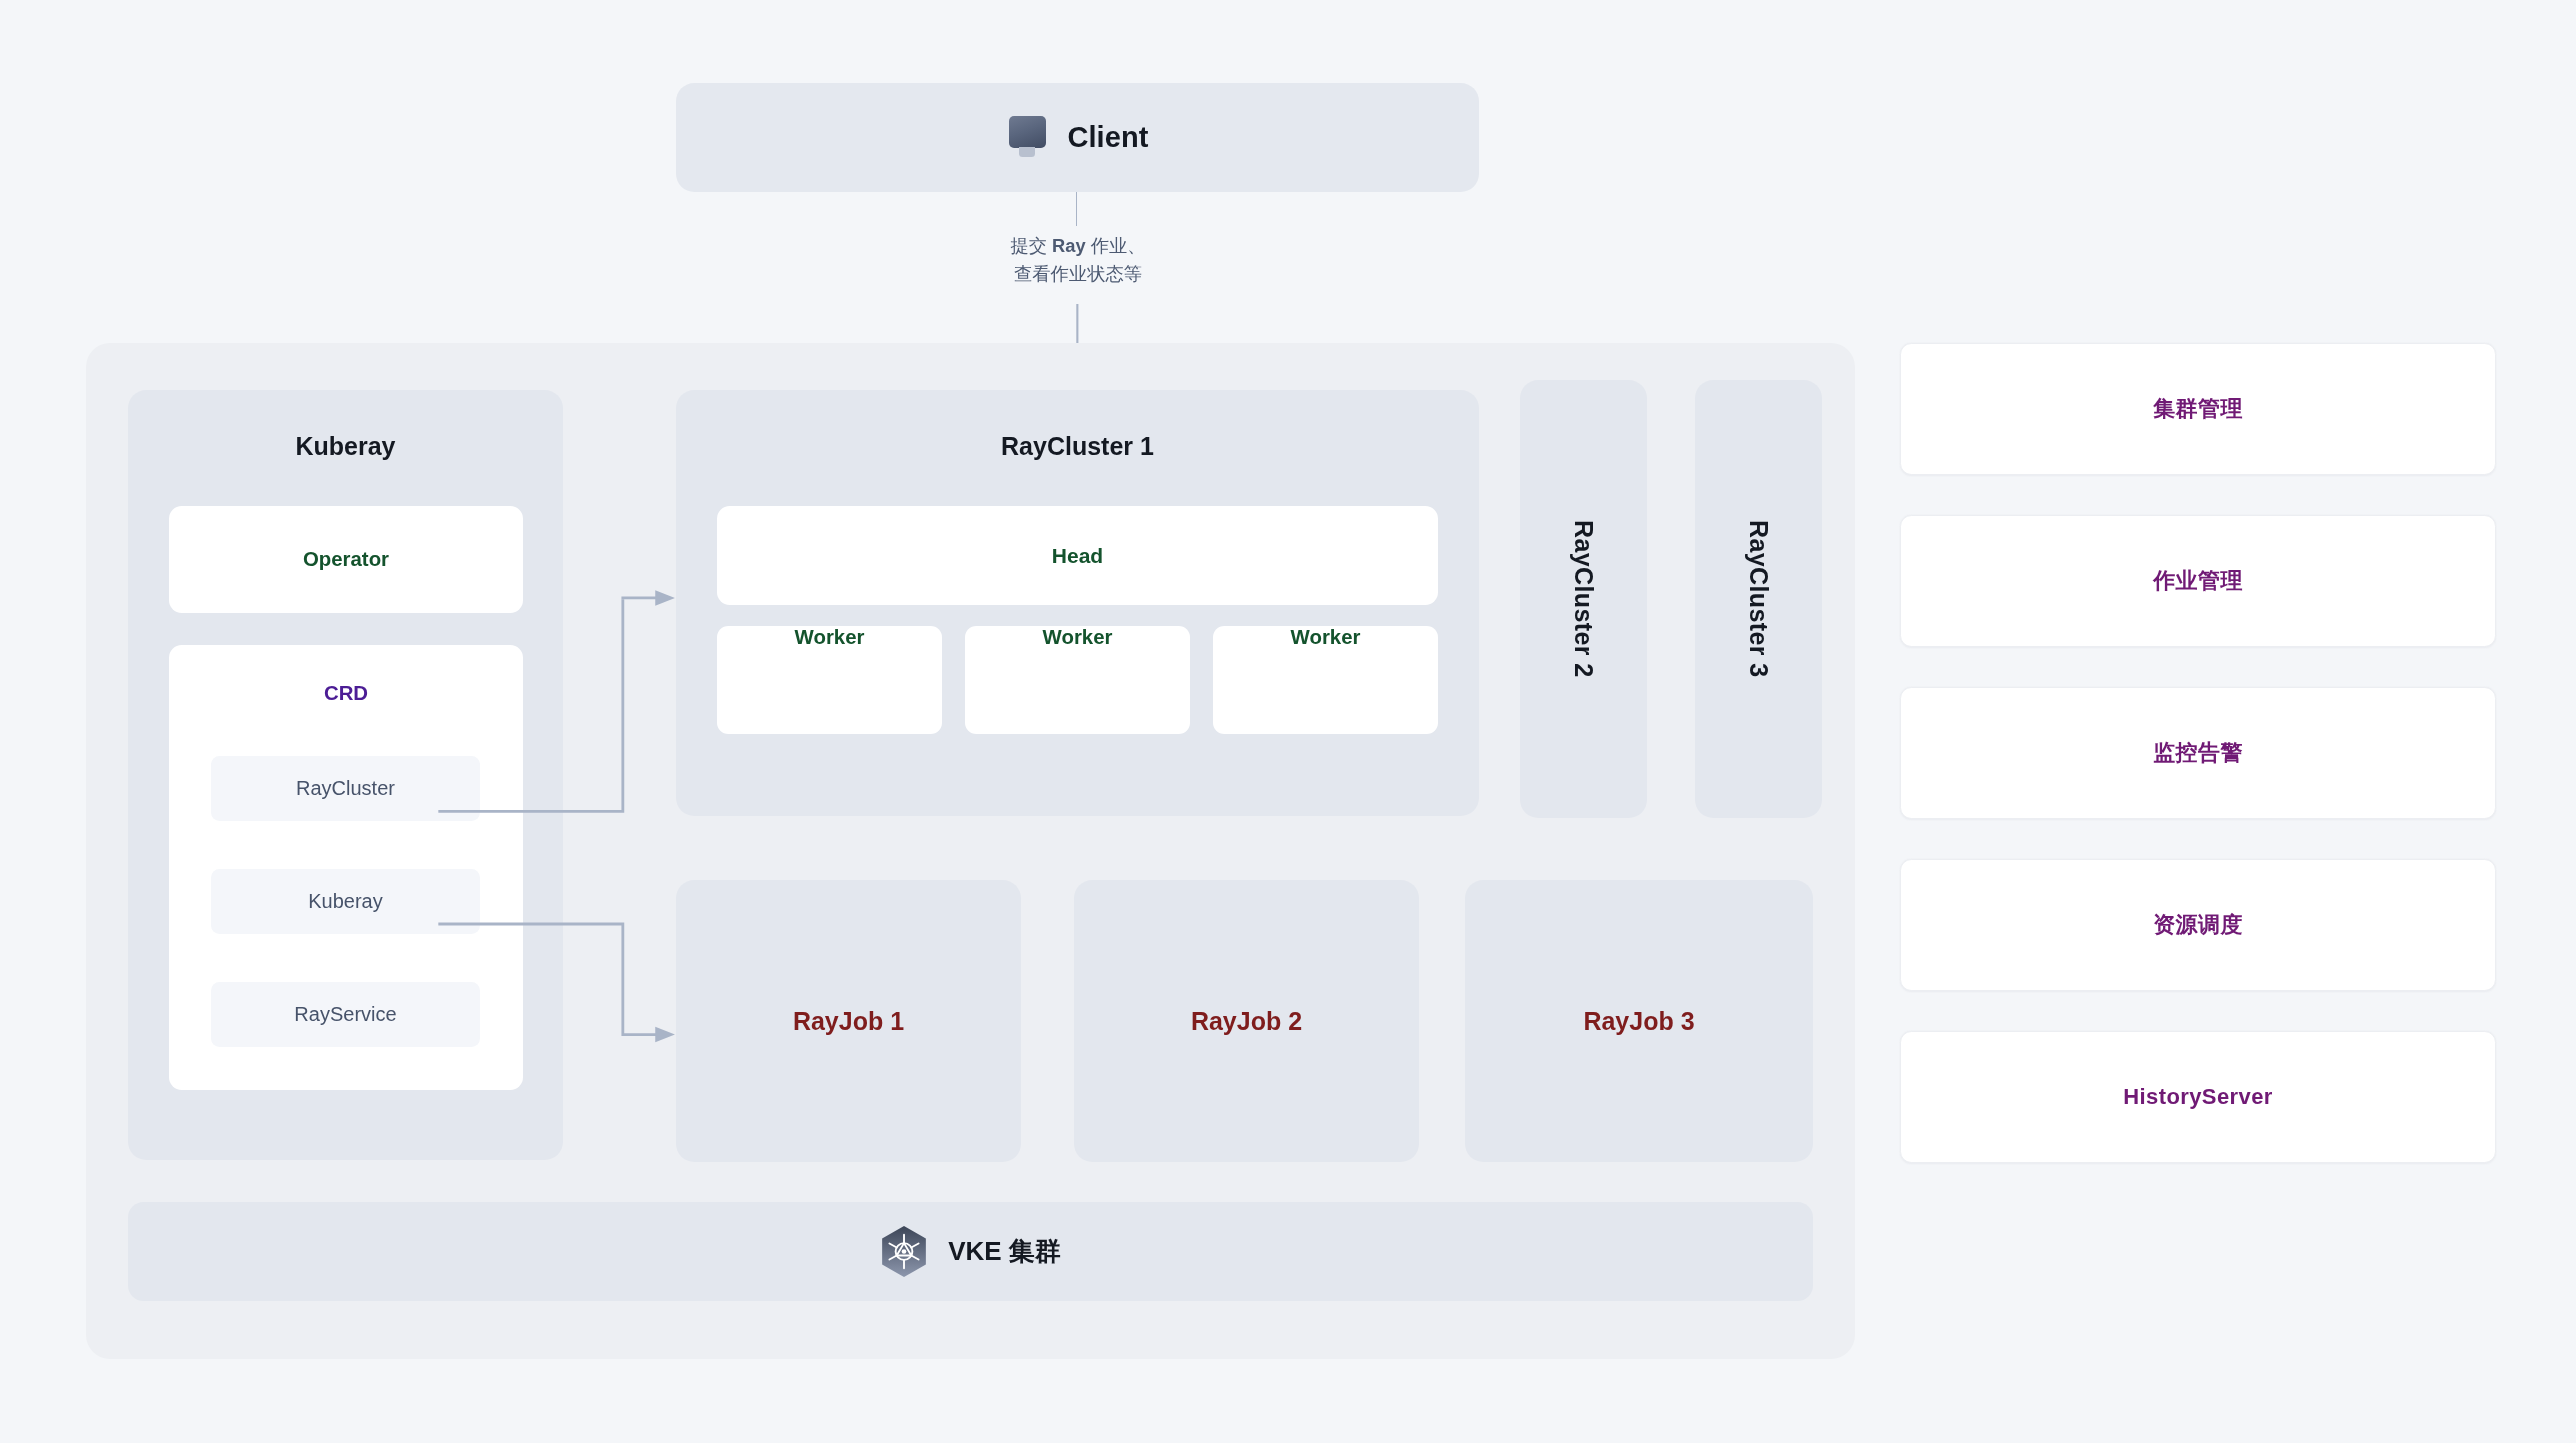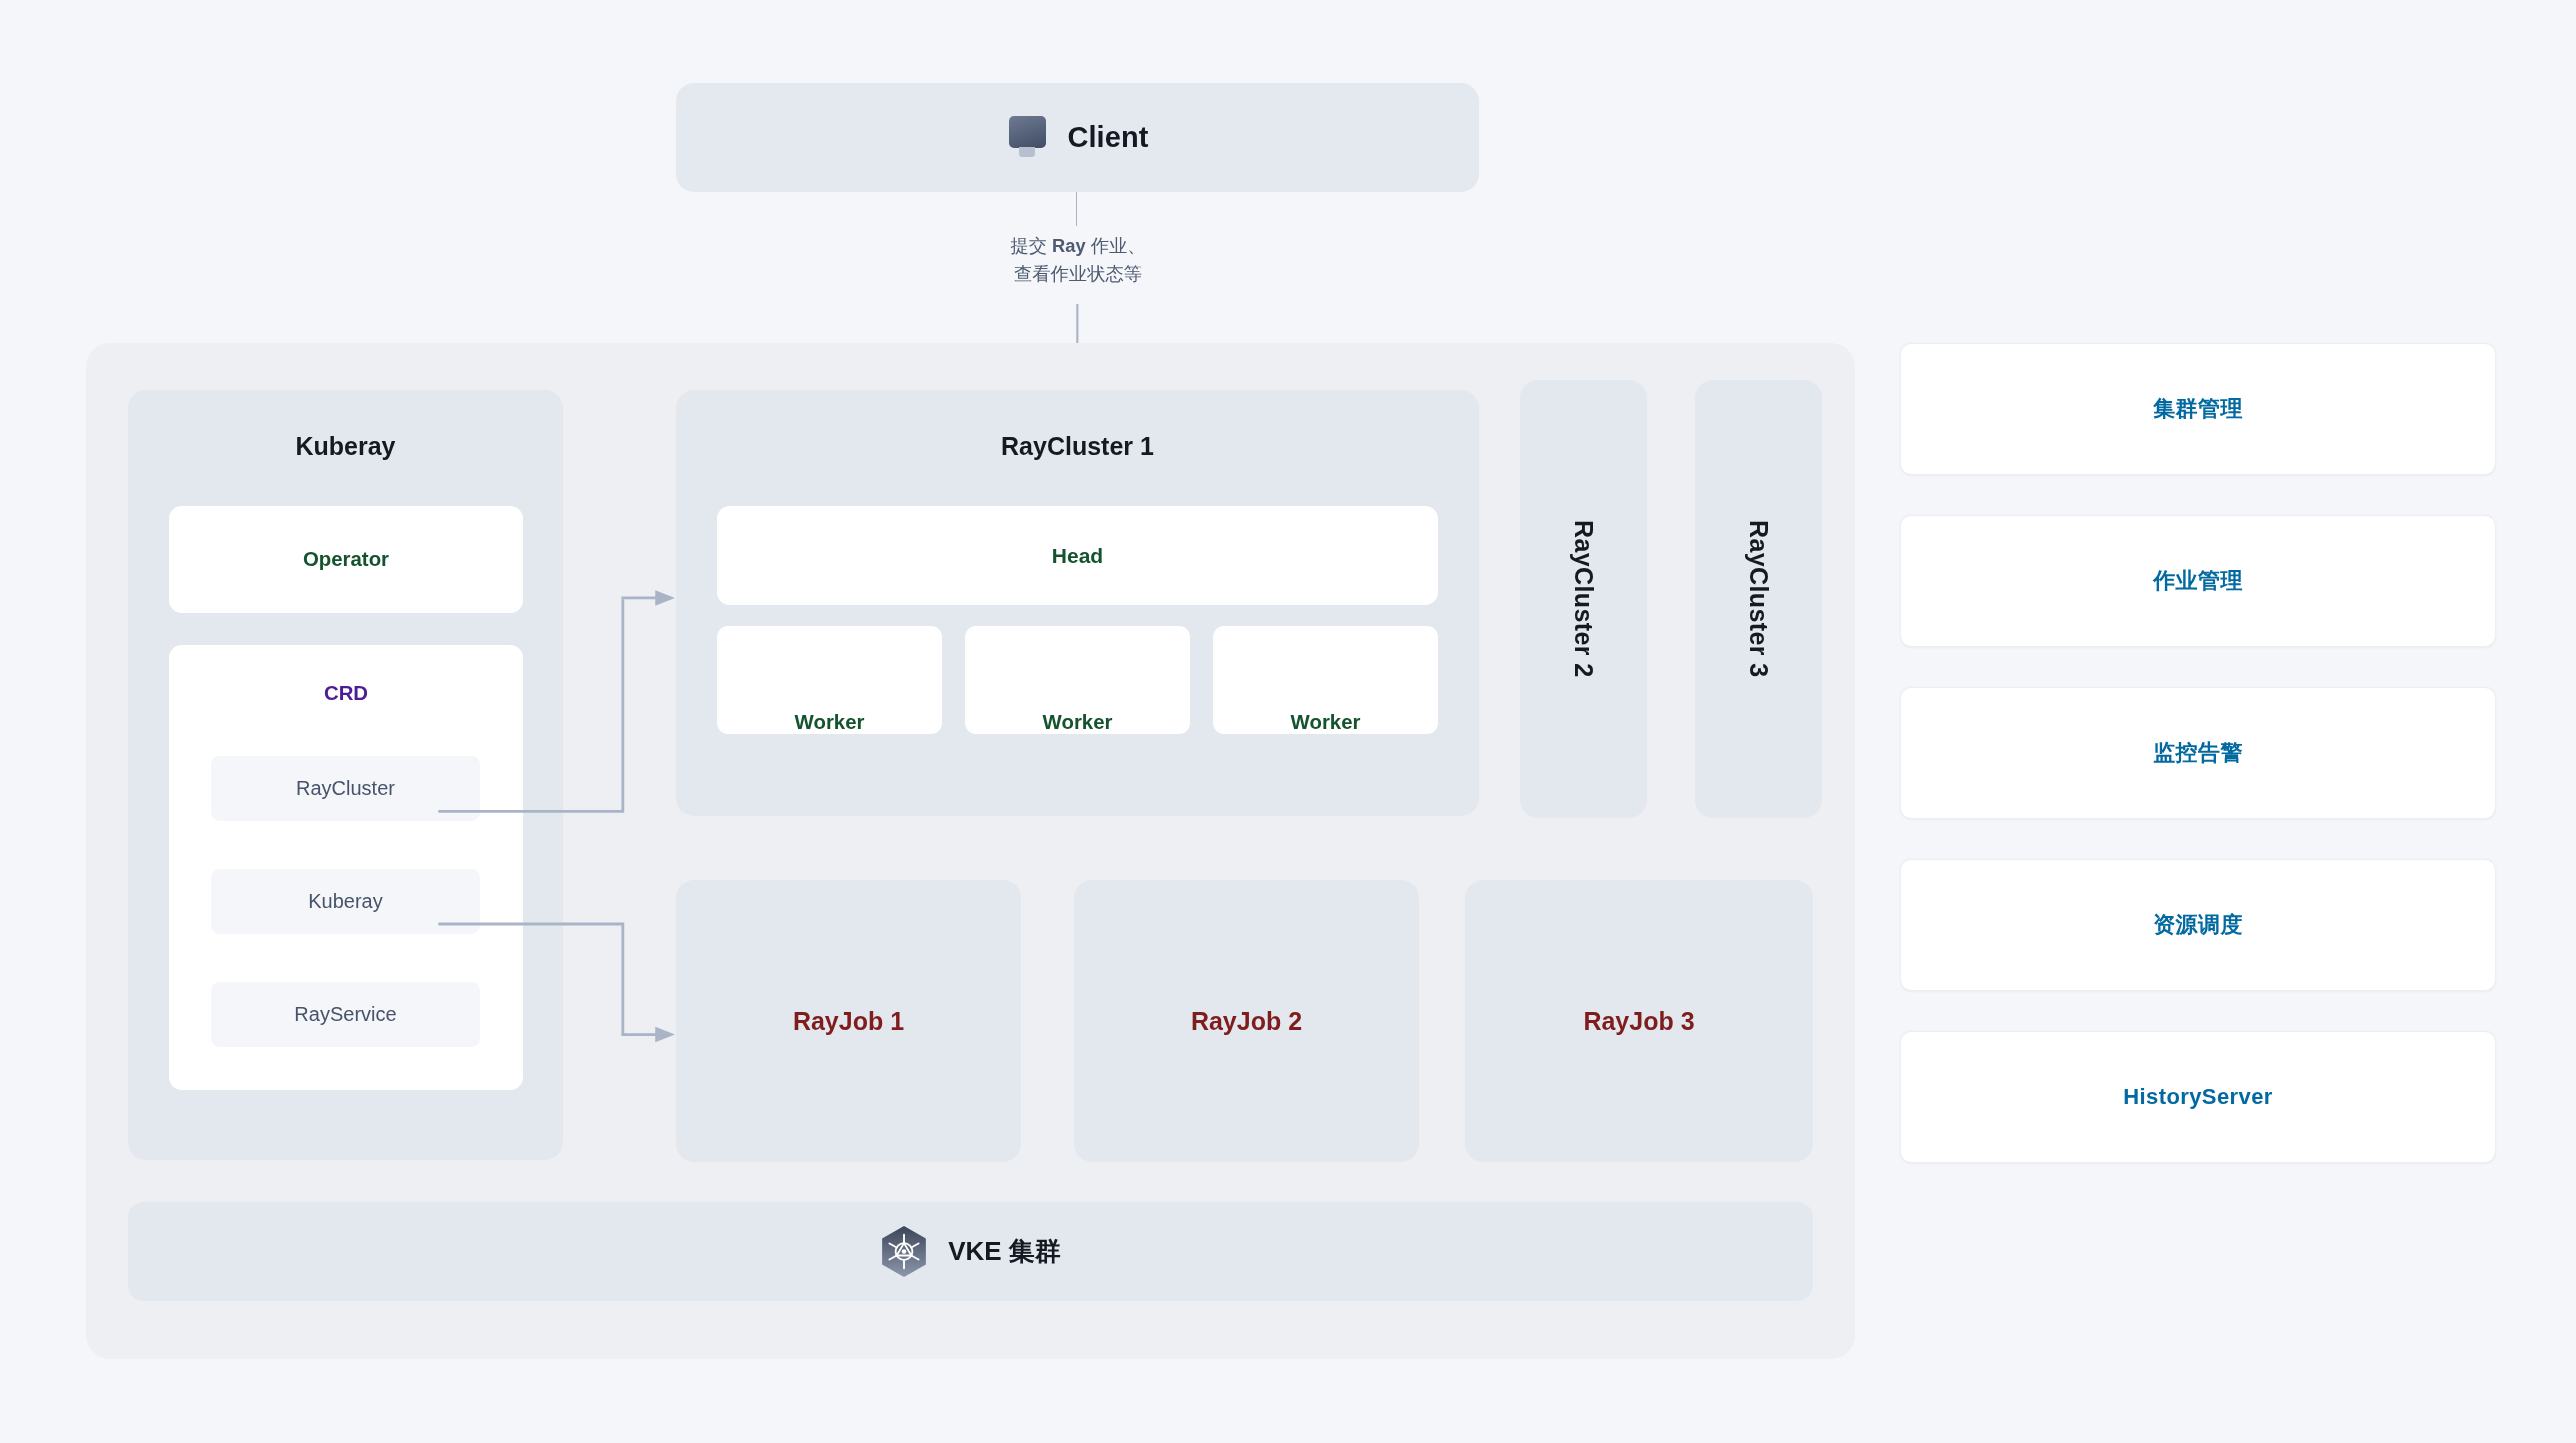--- a/index.html
+++ b/index.html
@@ -197,21 +197,21 @@
     width: 721px;
     display: flex;
     gap: 23px;
   }
   .worker-card {
     flex: 1;
     height: 108px;
     background: #ffffff;
     border-radius: 11.3px;
     display: flex;
-    align-items: flex-end;
+    align-items: flex-start;
     justify-content: center;
   }
   .worker-card .card-label { font-size: 20.4px; }
 
   
   .rc-vert {
     position: absolute;
     top: 380px;
     width: 127px;
     height: 438px;
@@ -288,21 +288,21 @@
     border: 0.7px solid #eceef2;
     box-shadow: 0 0.7px 2.1px rgba(60,72,95,.06);
     display: flex;
     align-items: center;
     justify-content: center;
     margin-bottom: 40px;
   }
   .feature-card span {
     font-size: 22px;
     font-weight: bold;
-    color: #0369a1;
+    color: #701a75;
     letter-spacing: 0.4px;
   }
 
   
   .connectors {
     position: absolute;
     left: 0; top: 0;
     width: 2576px;
     height: 1443px;
     pointer-events: none;

